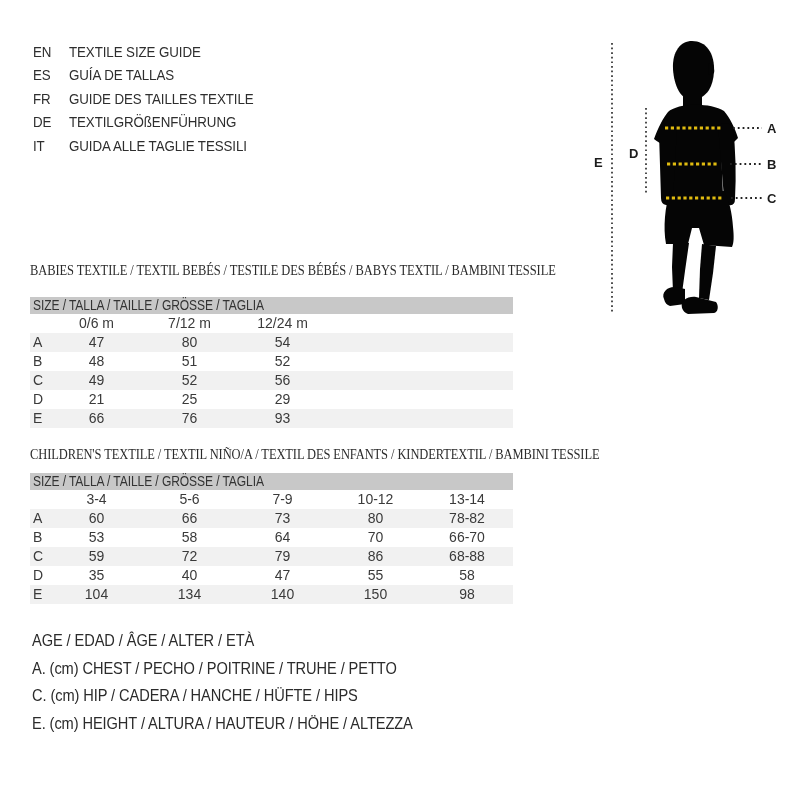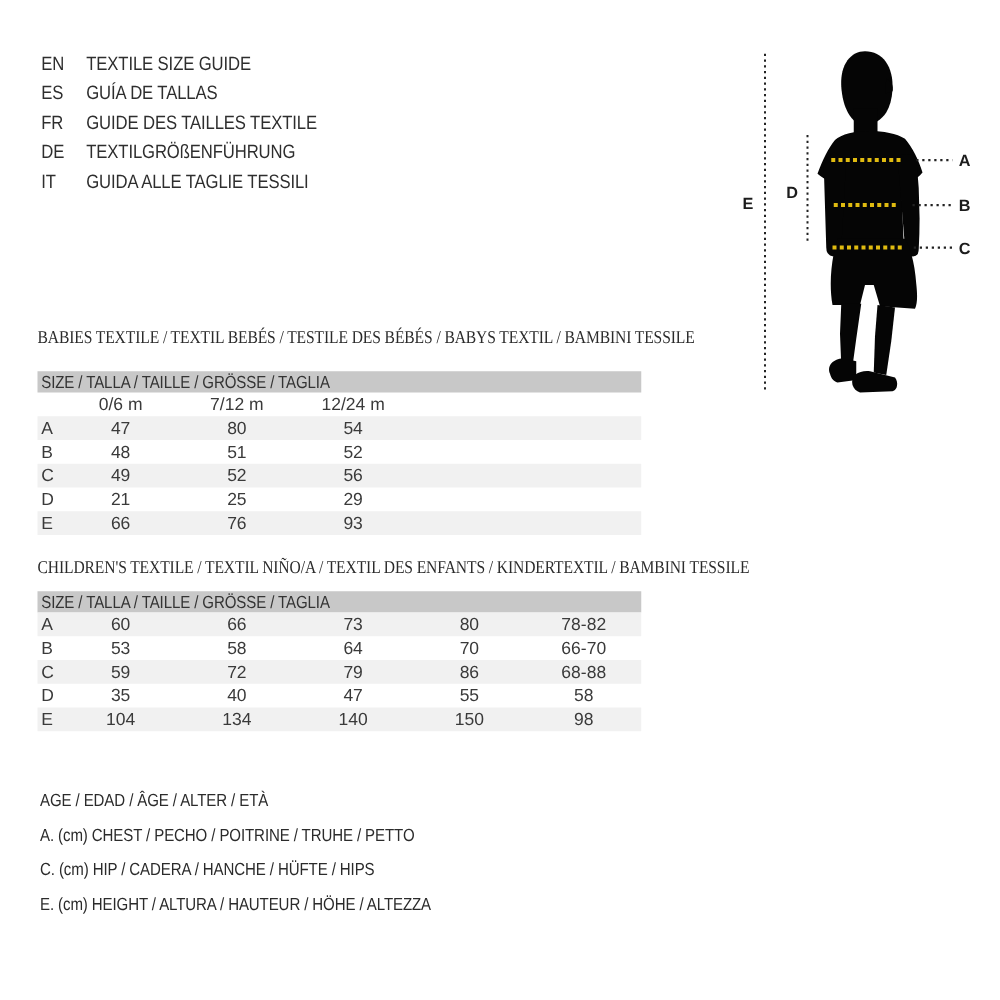--- a/index.html
+++ b/index.html
@@ -27,21 +27,21 @@
   .sec-babies .size-bar { margin-top:19px; }
   .sec-children .size-bar { margin-top:11px; }
   .trow { display:grid; height:19px; line-height:19px; font-size:14px; width:483px; color:#3a3a3a; }
   .sec-babies .trow { grid-template-columns:20px 93px 93px 93px; }
   .sec-children .trow { grid-template-columns:20px 93px 93px 93px 93px 90px; }
   .trow .cell { text-align:center; }
   .trow .label { text-align:left; padding-left:3px; }
   .trow.alt { background:#f1f1f1; }
 
   
-  .legend { position:absolute; left:32px; top:627px; font-size:14px; color:#2b2b2b; }
+  .legend { position:absolute; left:32px; top:627px; font-size:17px; color:#2b2b2b; }
   .legend-line { line-height:27.6px; height:27.6px; }
 
   svg text { font-family:"Liberation Sans", sans-serif; font-weight:bold; font-size:13px; fill:#1c1c1c; }
 </style>
 </head>
 <body>
 
 <div class="lang-header">
   <div class="lang-row">
     <span class="cond">EN</span>
@@ -145,20 +145,28 @@
     <span class="cell label">E</span>
     <span class="cell">66</span>
     <span class="cell">76</span>
     <span class="cell">93</span>
   </div>
 </section>
 
 <section class="sec sec-children">
   <h2 class="sec-title"><span class="cond">CHILDREN'S TEXTILE / TEXTIL NIÑO/A / TEXTIL DES ENFANTS / KINDERTEXTIL / BAMBINI TESSILE</span></h2>
   <div class="size-bar"><span class="cond">SIZE / TALLA / TAILLE / GRÖSSE / TAGLIA</span></div>
+  <div class="trow">
+    <span class="cell label"></span>
+    <span class="cell">3-4</span>
+    <span class="cell">5-6</span>
+    <span class="cell">7-9</span>
+    <span class="cell">10-12</span>
+    <span class="cell">13-14</span>
+  </div>
   <div class="trow alt">
     <span class="cell label">A</span>
     <span class="cell">60</span>
     <span class="cell">66</span>
     <span class="cell">73</span>
     <span class="cell">80</span>
     <span class="cell">78-82</span>
   </div>
   <div class="trow">
     <span class="cell label">B</span>

